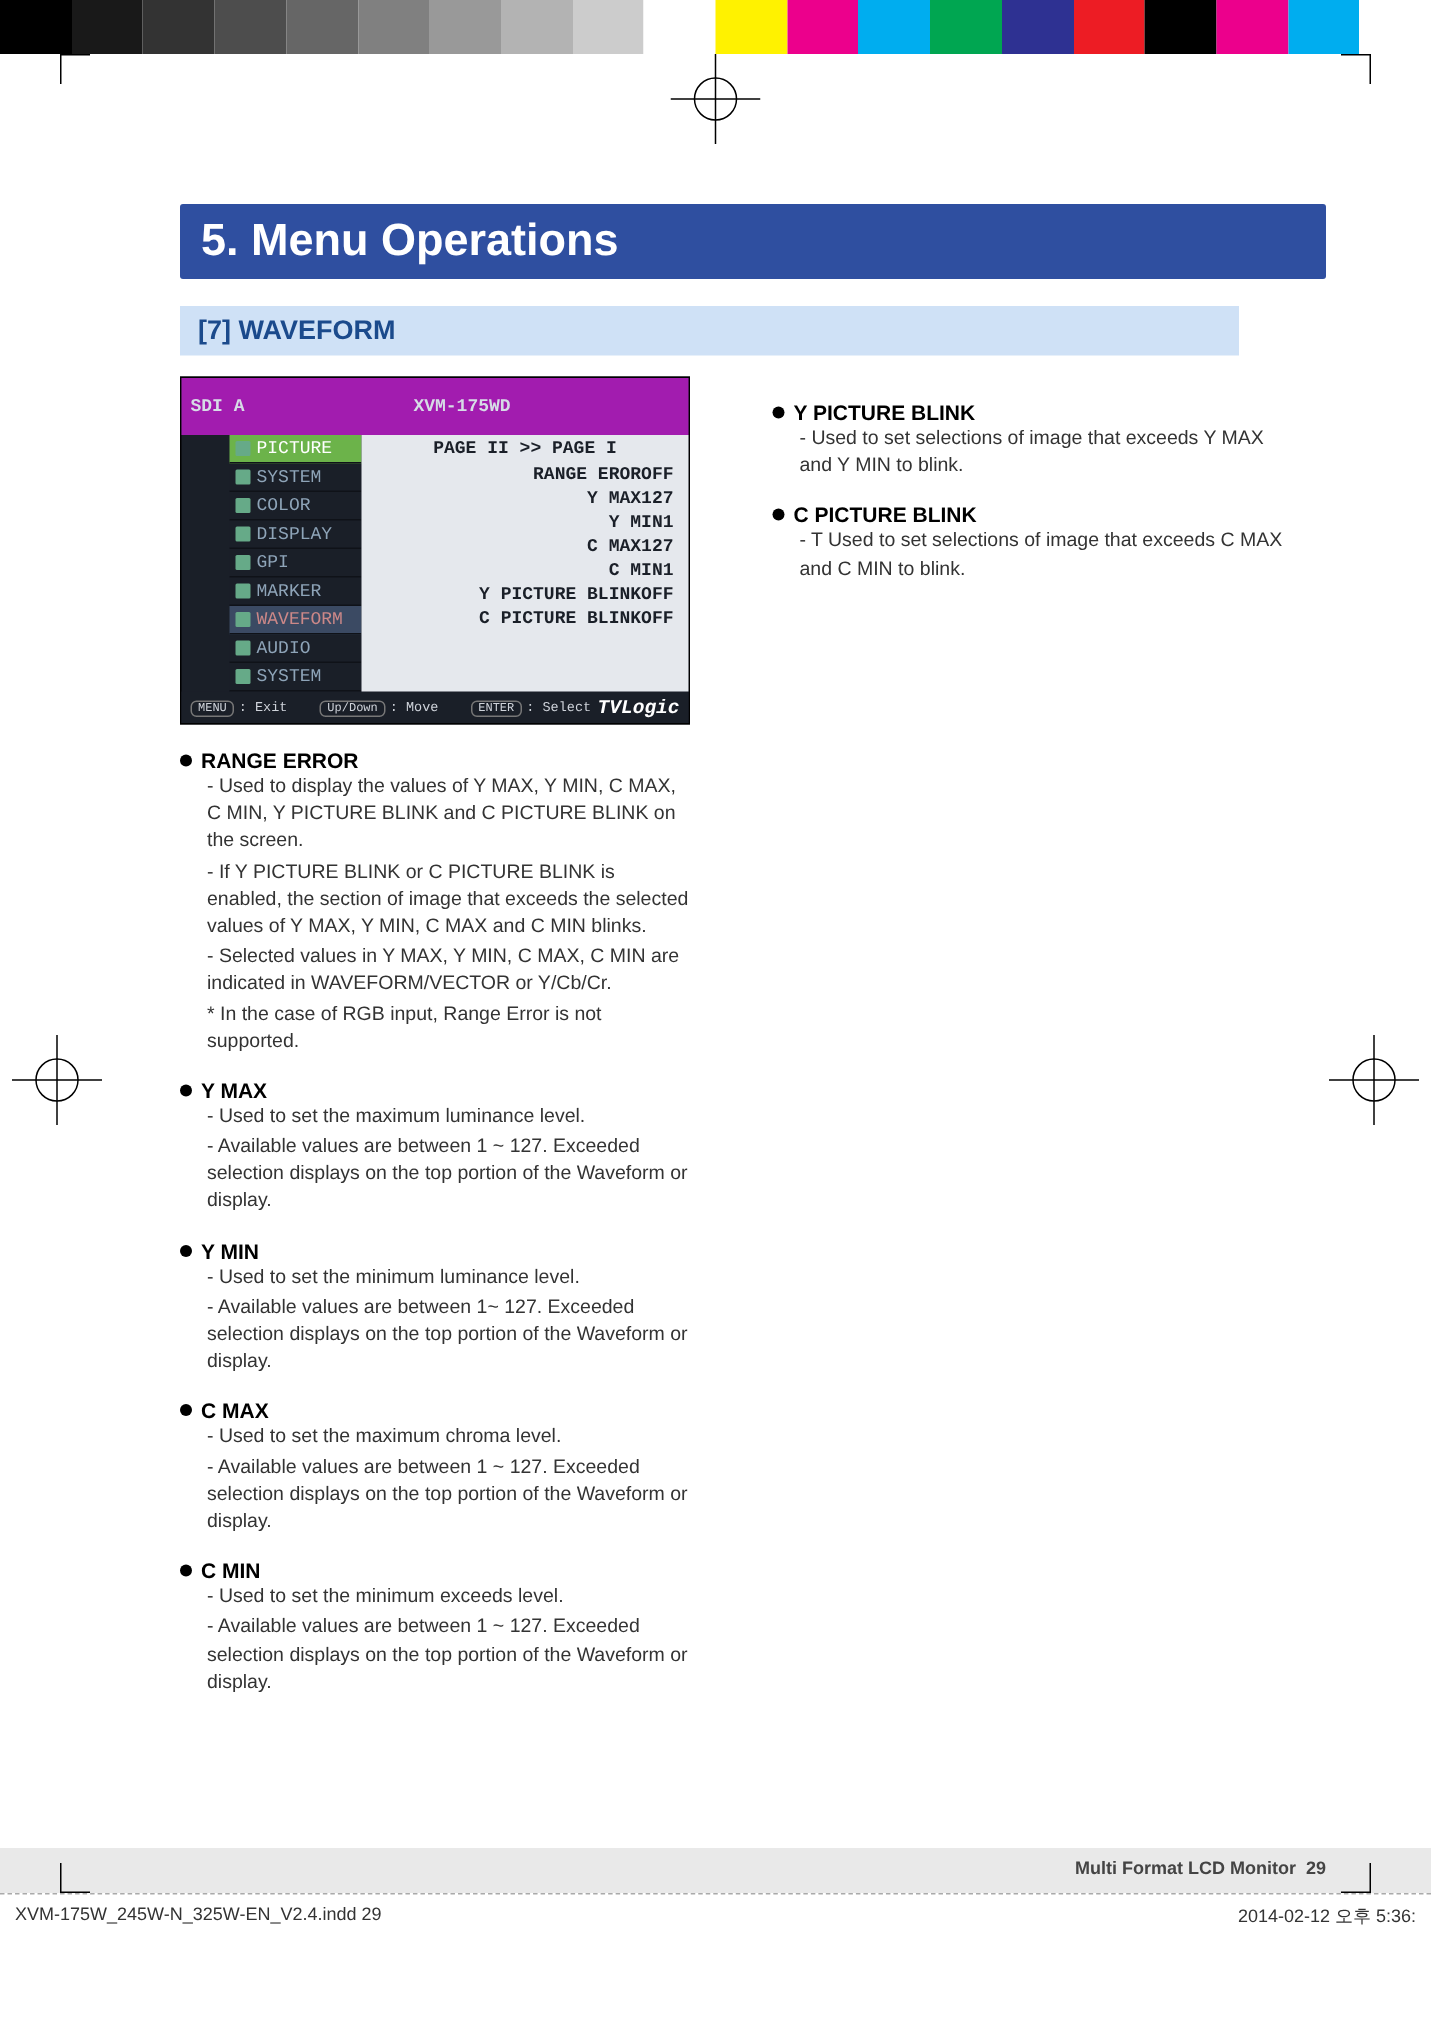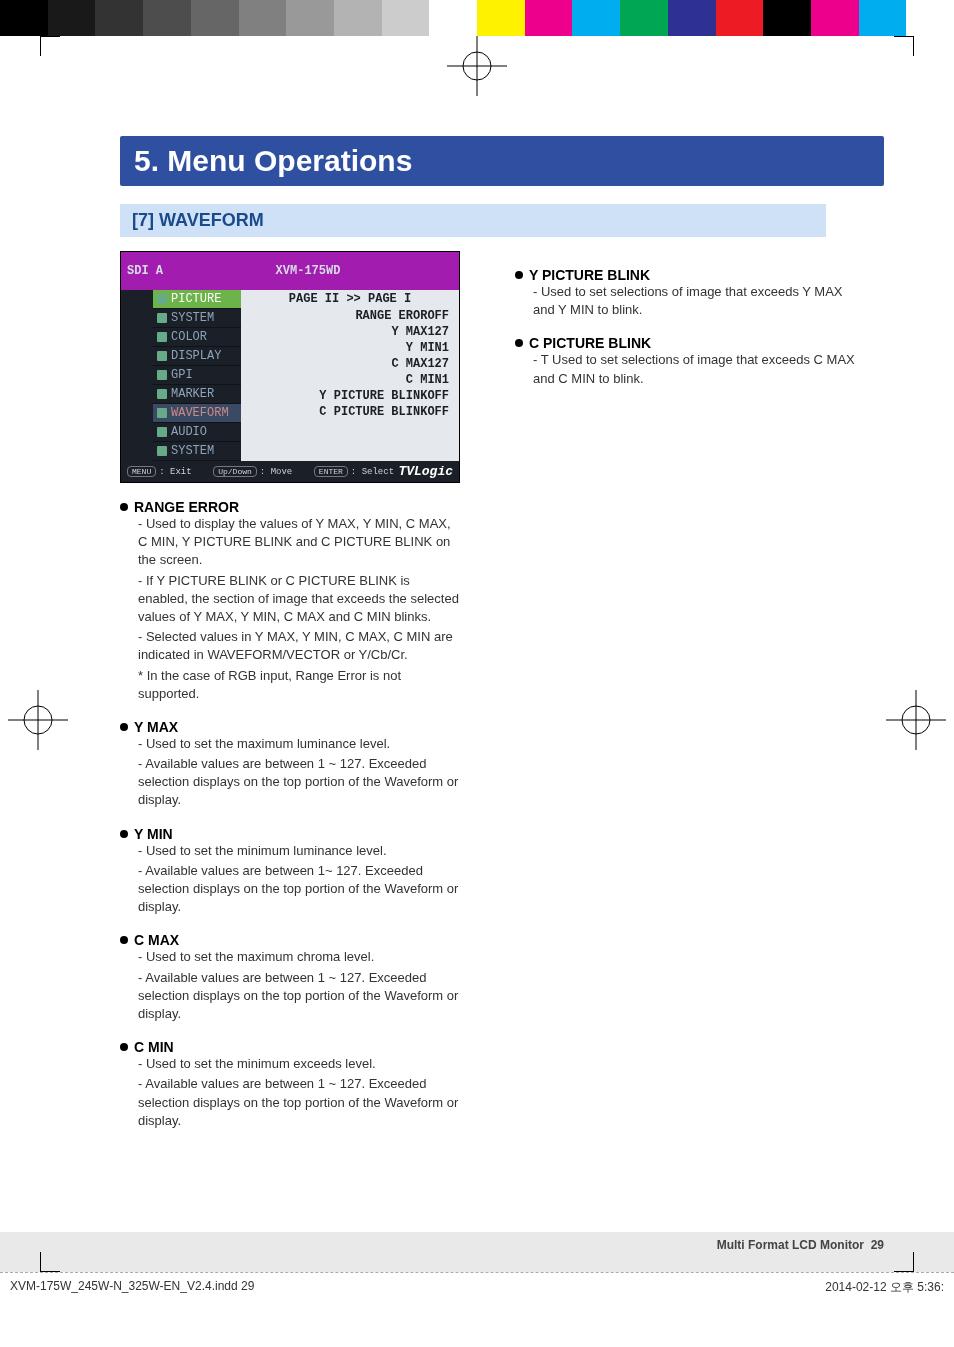--- a/index.html
+++ b/index.html
@@ -124,21 +124,21 @@
   .desc {
     font-size: 13px;
     color: #333;
     padding-left: 18px;
     line-height: 1.4;
   }
   .desc p { margin-bottom: 2px; }
   .page-footer {
     background: #e9e9e9;
     text-align: right;
-    padding: 6px 70px 20px 0;
+    padding: 6px 70px 10px 0;
     font-size: 12px;
     font-weight: bold;
     color: #444;
     margin-top: 60px;
   }
   .print-info {
     display:flex; justify-content:space-between;
     font-size: 12px; color:#333; padding: 6px 10px;
     border-top: 1px dashed #aaa;
   }

